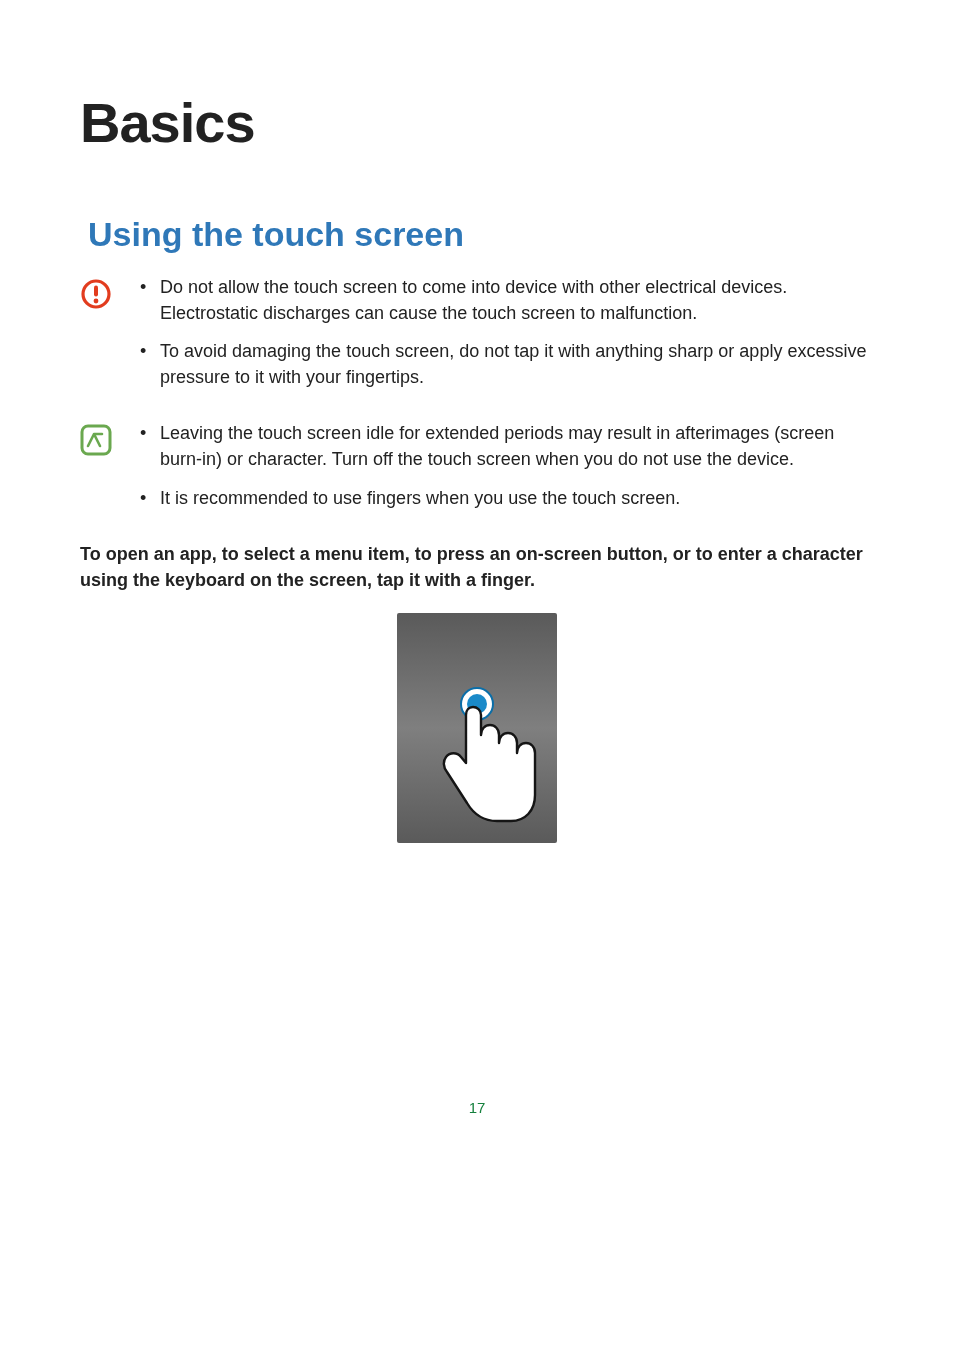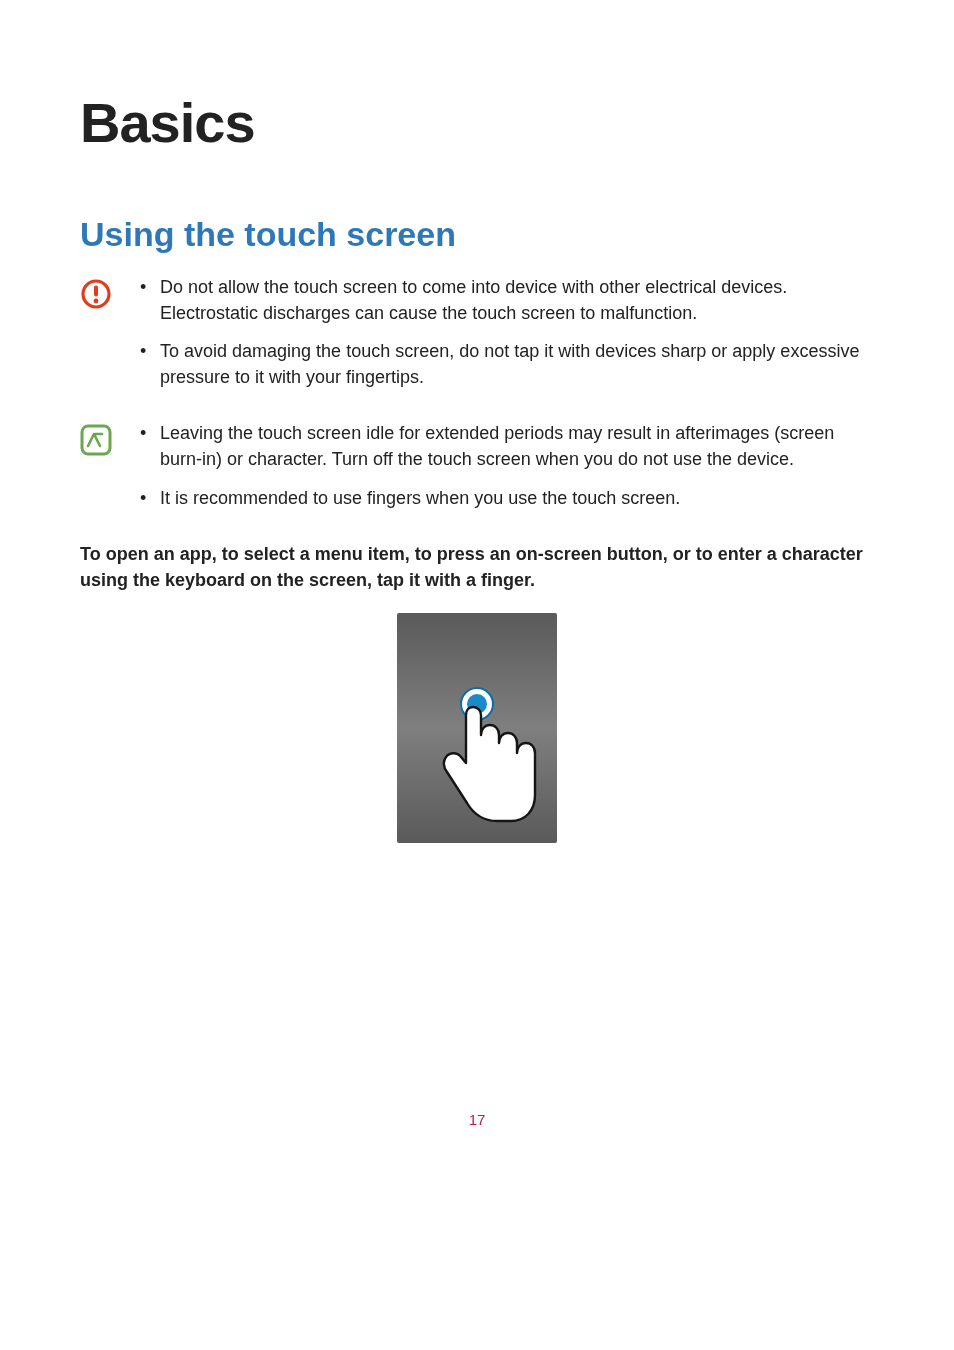--- a/index.html
+++ b/index.html
@@ -1,33 +1,33 @@
 <!DOCTYPE html>
 <html><head>
 <meta charset="utf-8">
 <style>
   html,body{margin:0;padding:0;background:#ffffff;font-family:"Segoe UI","Helvetica Neue",Arial,sans-serif;color:#222;}
   .page{width:954px;height:1168px;position:relative;box-sizing:border-box;padding:90px 80px 0 80px;}
   .h1{font-size:56px;font-weight:700;color:#222;letter-spacing:-1px;margin:0 0 60px 0;}
-  .h2{font-size:34px;font-weight:600;color:#2f78b8;margin:0 0 20px 0;}
+  .h2{font-size:34px;font-weight:600;color:#2f78b8;margin:0 0 20px 8px;}
   .callout{display:flex;align-items:flex-start;margin-bottom:18px;}
   .icon-col{flex:0 0 60px;}
   .icon-box{width:32px;height:32px;margin-top:4px;}
   .bullets{flex:1;list-style:none;margin:0;padding:0;}
   .bullets li{position:relative;padding-left:20px;font-size:18px;line-height:1.45;color:#222;margin-bottom:12px;}
   .bullets li::before{content:"•";position:absolute;left:0;top:0;color:#222;font-size:18px;}
   .h3{font-size:22px;font-weight:700;color:#222;margin:8px 0 10px 0;}
   .para{font-size:18px;line-height:1.45;margin:0 0 20px 0;font-weight:bold;}
   .figure{display:flex;justify-content:center;margin-top:10px;}
   .figure-box{width:160px;height:230px;position:relative;}
   .fbg{position:absolute;inset:0;border-radius:2px;background:linear-gradient(to bottom,#5a5a5a 0%,#7f7f7f 50%,#5a5a5a 100%);}
   .ring{position:absolute;left:50%;top:74px;transform:translateX(-50%);width:34px;height:34px;border-radius:50%;background:#ffffff;border:2px solid #0b6ea8;box-sizing:border-box;}
   .ring::after{content:"";position:absolute;left:50%;top:50%;transform:translate(-50%,-50%);width:20px;height:20px;border-radius:50%;background:#1a8ac9;}
   .hand{position:absolute;left:50%;top:86px;transform:translateX(-50%);}
-  .footer{position:absolute;bottom:40px;left:0;right:0;text-align:center;font-size:15px;color:#be185d;}
+  .footer{position:absolute;bottom:52px;left:0;right:0;text-align:center;font-size:15px;color:#15803d;}
 </style>
 </head>
 <body>
 
 <div class="page">
 
   <h1 class="h1">Basics</h1>
 
   <h2 class="h2">Using the touch screen</h2>
 
@@ -36,21 +36,21 @@
       <div class="icon-box">
         <svg viewBox="0 0 32 32" width="32" height="32">
           <circle cx="16" cy="16" r="13" fill="none" stroke="#e23c1e" stroke-width="3.2"></circle>
           <rect x="14" y="7.5" width="4" height="11" rx="2" fill="#e23c1e"></rect>
           <circle cx="16" cy="23" r="2.4" fill="#e23c1e"></circle>
         </svg>
       </div>
     </div>
     <ul class="bullets">
       <li>Do not allow the touch screen to come into device with other electrical devices. Electrostatic discharges can cause the touch screen to malfunction.</li>
-      <li>To avoid damaging the touch screen, do not tap it with devices sharp or apply excessive pressure to it with your fingertips.</li>
+      <li>To avoid damaging the touch screen, do not tap it with anything sharp or apply excessive pressure to it with your fingertips.</li>
     </ul>
   </div>
 
   <div class="callout">
     <div class="icon-col">
       <div class="icon-box">
         <svg viewBox="0 0 32 32" width="32" height="32">
           <rect x="2" y="2" width="28" height="28" rx="6" fill="none" stroke="#6aa84f" stroke-width="3"></rect>
           <path d="M8 22 L14 10 L20 22 M14 10 L22 10" fill="none" stroke="#6aa84f" stroke-width="2.6" stroke-linecap="round" stroke-linejoin="round"></path>
         </svg>

